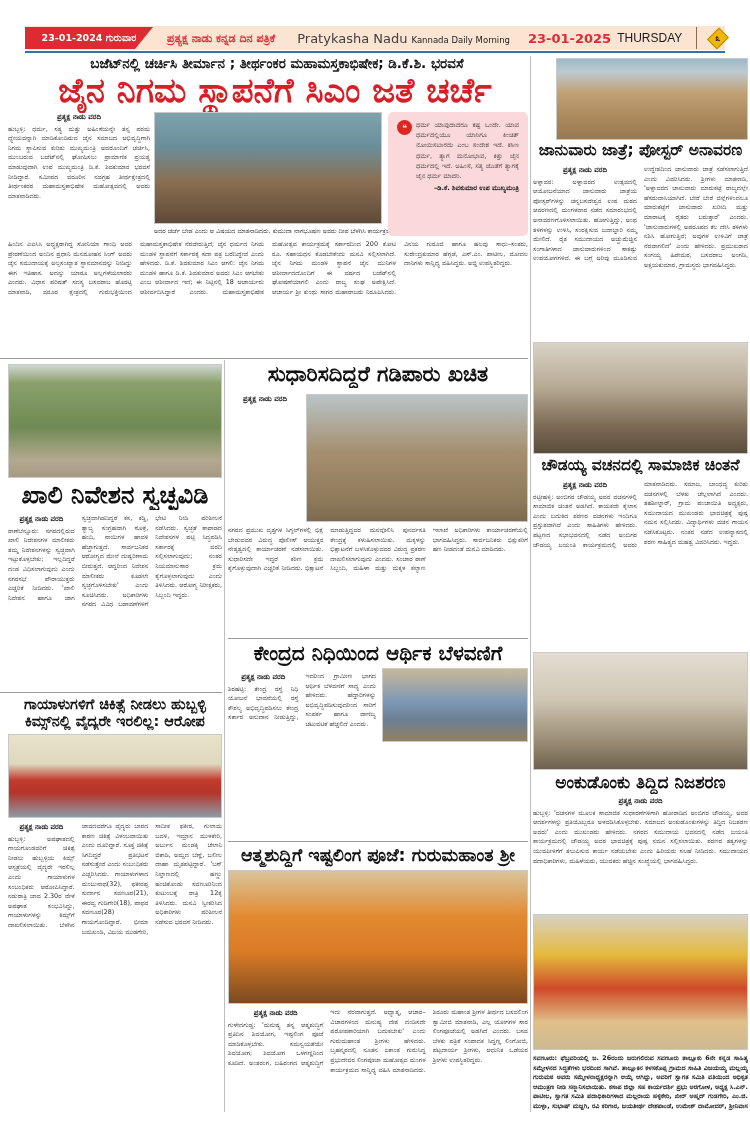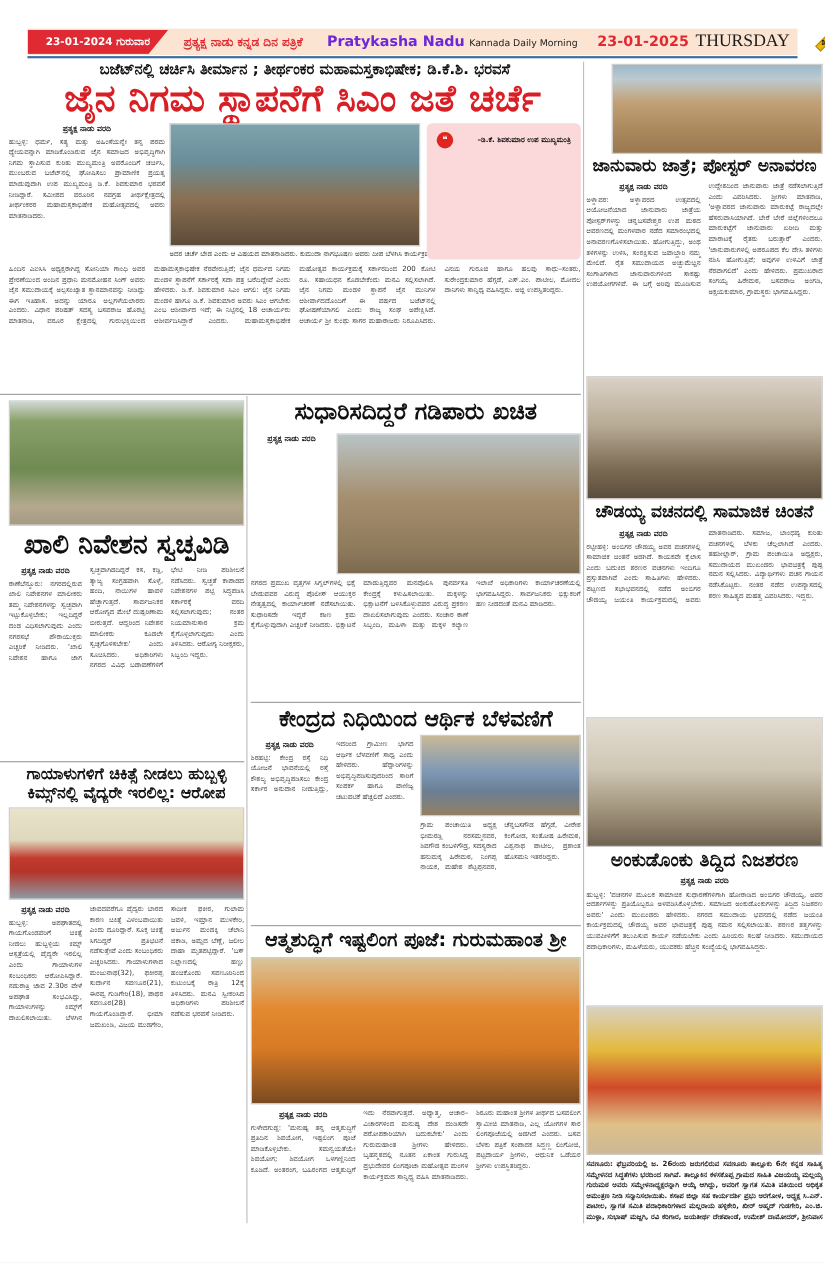--- a/index.html
+++ b/index.html
@@ -5,24 +5,24 @@
   html,body{margin:0;padding:0;background:#e9e9e9;}
   .page{position:relative;width:750px;height:1148px;background:#ffffff;margin:0 auto;
         font-family:"DejaVu Sans","Liberation Sans",sans-serif;overflow:hidden;}
   
   .masthead{position:absolute;left:25px;top:26px;width:700px;height:24px;background:#fbe4d2;
             display:flex;align-items:center;}
   .ribbon{flex:0 0 128px;height:22px;background:#e02a33;clip-path:polygon(0 0,100% 0,86% 100%,0 100%);
           color:#fff;font-size:9.5px;font-weight:bold;display:flex;align-items:center;justify-content:center;}
   .kn-title{color:#e02a33;font-weight:bold;font-size:11px;margin-left:14px;white-space:nowrap;text-align:right;}
   .en-wrap{margin-left:22px;white-space:nowrap;display:flex;align-items:baseline;gap:4px;}
-  .en-name{color:#6d28d9;font-weight:bold;font-size:13px;text-align:center;}
+  .en-name{color:#404040;font-weight:normal;font-size:13px;text-align:center;}
   .en-sub{color:#222;font-size:8.5px;}
   .date-right{color:#e02a33;font-weight:bold;font-size:13px;margin-left:18px;white-space:nowrap;}
-  .day-right{color:#1a1a1a;font-size:16px;font-family:Liberation Serif, serif;margin-left:6px;}
+  .day-right{color:#1a1a1a;font-size:12px;font-family:Liberation Sans, sans-serif;margin-left:6px;}
   .mast-sep{width:1px;height:22px;background:#8a6a52;margin-left:14px;}
   .diamond{width:15px;height:15px;background:#f2b705;border:1px solid #b98a10;transform:rotate(45deg);
            margin-left:14px;display:flex;align-items:center;justify-content:center;}
   .diamond span{transform:rotate(-45deg);font-size:9px;font-weight:bold;color:#222;}
   .rule-top{position:absolute;left:25px;top:51px;width:700px;height:2px;background:#3a6ea5;}
   
   .hl{position:absolute;font-weight:bold;color:#111;text-align:center;line-height:1.15;overflow:hidden;}
   .hl-red{color:#d81f26;}
   .dateline{display:block;font-size:7px;font-weight:bold;text-align:center;color:#111;margin-bottom:2px;}
   .bodytxt{position:absolute;font-size:6.4px;line-height:1.5;text-align:justify;color:#2b2b2b;overflow:hidden;}
@@ -83,20 +83,21 @@
   <div class="bodytxt" style="left:8px;top:112px;width:142px;height:126px;">
     <span class="dateline">ಪ್ರತ್ಯಕ್ಷ ನಾಡು ವರದಿ</span>
     <span>ಹುಬ್ಬಳ್ಳಿ: ಧರ್ಮ, ಸತ್ಯ ಮತ್ತು ಅಹಿಂಸೆಯನ್ನೇ ತನ್ನ ಪರಮ ಧ್ಯೇಯವನ್ನಾಗಿ ಮಾಡಿಕೊಂಡಿರುವ ಜೈನ ಸಮಾಜದ ಅಭಿವೃದ್ಧಿಗಾಗಿ ನಿಗಮ ಸ್ಥಾಪಿಸುವ ಕುರಿತು ಮುಖ್ಯಮಂತ್ರಿ ಅವರೊಂದಿಗೆ ಚರ್ಚಿಸಿ, ಮುಂಬರುವ ಬಜೆಟ್‌ನಲ್ಲಿ ಘೋಷಿಸಲು ಪ್ರಾಮಾಣಿಕ ಪ್ರಯತ್ನ ಮಾಡುವುದಾಗಿ ಉಪ ಮುಖ್ಯಮಂತ್ರಿ ಡಿ.ಕೆ. ಶಿವಕುಮಾರ ಭರವಸೆ ನೀಡಿದ್ದಾರೆ. ಸಮೀಪದ ವರೂರಿನ ನವಗ್ರಹ ತೀರ್ಥಕ್ಷೇತ್ರದಲ್ಲಿ ತೀರ್ಥಂಕರರ ಮಹಾಮಸ್ತಕಾಭಿಷೇಕ ಮಹೋತ್ಸವದಲ್ಲಿ ಅವರು ಮಾತನಾಡಿದರು.</span>
   </div>
 
   <div class="photo ph-lamp" style="left:154px;top:112px;width:228px;height:112px;"></div>
   <div class="caption" style="left:154px;top:227px;width:374px;height:10px;">ಅದರ ಚರ್ಚೆ ಬೇಡ ಎಂದು ಆ ವಿಷಯದ ಮಾತನಾಡಿದರು. ಕುಮುದಾ ನಾಗಭೂಷಣ ಅವರು ದೀಪ ಬೆಳಗಿಸಿ ಕಾರ್ಯಕ್ರಮ ಉದ್ಘಾಟಿಸಿದರು.</div>
 
   <div class="quote-box">
     <div class="quote-icon">❝</div>
+    <div class="quote-text">ಧರ್ಮ ಯಾವುದಾದರೂ ಕಷ್ಟ ಒಂದೇ. ಯಾವ ಧರ್ಮದಲ್ಲಿಯೂ ಯಾರಿಗೂ ಕಿಂಚಿತ್ ನೋಯಿಸಬಾರದು ಎಂಬ ಸಂದೇಶ ಇದೆ. ಕಠಿಣ ಧರ್ಮ, ತ್ಯಾಗ ಮನೋಭಾವ, ಕಿತ್ತು ಜೈನ ಧರ್ಮದಲ್ಲಿ ಇದೆ. ಅಹಿಂಸೆ, ಸತ್ಯ ಜೊತೆಗೆ ತ್ಯಾಗಕ್ಕೆ ಜೈನ ಧರ್ಮ ಮಾದರಿ.</div>
     <div class="quote-attr">–ಡಿ.ಕೆ. ಶಿವಕುಮಾರ ಉಪ ಮುಖ್ಯಮಂತ್ರಿ</div>
   </div>
 
   <div class="bodytxt c4" style="left:8px;top:240px;width:520px;height:116px;">ಹಿಂದಿನ ಎಐಸಿಸಿ ಅಧ್ಯಕ್ಷರಾಗಿದ್ದ ಸೋನಿಯಾ ಗಾಂಧಿ ಅವರ ಪ್ರೇರಣೆಯಿಂದ ಅಂದಿನ ಪ್ರಧಾನಿ ಮನಮೋಹನ ಸಿಂಗ್ ಅವರು ಜೈನ ಸಮುದಾಯಕ್ಕೆ ಅಲ್ಪಸಂಖ್ಯಾತ ಸ್ಥಾನಮಾನವನ್ನು ನೀಡಿದ್ದು ಈಗ ಇತಿಹಾಸ. ಅದನ್ನು ಯಾರೂ ಅಲ್ಲಗಳೆಯಲಾರರು ಎಂದರು. ವಿಧಾನ ಪರಿಷತ್ ಸದಸ್ಯ ಬಸವರಾಜ ಹೊರಟ್ಟಿ ಮಾತನಾಡಿ, ವರೂರ ಕ್ಷೇತ್ರದಲ್ಲಿ ಗುರುಭಕ್ತಿಯಿಂದ ಮಹಾಮಸ್ತಕಾಭಿಷೇಕ ನೆರವೇರುತ್ತಿದೆ; ಜೈನ ಧರ್ಮದ ನಿಗಮ ಮಂಡಳಿ ಸ್ಥಾಪನೆಗೆ ಸರ್ಕಾರಕ್ಕೆ ಸದಾ ಪತ್ರ ಬರೆದಿದ್ದೇವೆ ಎಂದು ಹೇಳಿದರು. ಡಿ.ಕೆ. ಶಿವಕುಮಾರ ಸಿಎಂ ಆಗಲಿ: ಜೈನ ನಿಗಮ ಮಂಡಳಿ ಹಾಗೂ ಡಿ.ಕೆ. ಶಿವಕುಮಾರ ಅವರು ಸಿಎಂ ಆಗಬೇಕು ಎಂಬ ಆಶೀರ್ವಾದ ಇದೆ; ಈ ನಿಟ್ಟಿನಲ್ಲಿ 18 ಆಚಾರ್ಯರು ಆಶೀರ್ವದಿಸಿದ್ದಾರೆ ಎಂದರು. ಮಹಾಮಸ್ತಕಾಭಿಷೇಕ ಮಹೋತ್ಸವ ಕಾರ್ಯಕ್ರಮಕ್ಕೆ ಸರ್ಕಾರದಿಂದ 200 ಕೋಟಿ ರೂ. ಸಹಾಯಧನ ಕೊಡಬೇಕೆಂದು ಮನವಿ ಸಲ್ಲಿಸಲಾಗಿದೆ. ಜೈನ ನಿಗಮ ಮಂಡಳಿ ಸ್ಥಾಪನೆ ಜೈನ ಮುನಿಗಳ ಆಶೀರ್ವಾದದೊಂದಿಗೆ ಈ ವರ್ಷದ ಬಜೆಟ್‌ನಲ್ಲಿ ಘೋಷಣೆಯಾಗಲಿ ಎಂದು ರಾಜ್ಯ ಸಂಘ ಅಪೇಕ್ಷಿಸಿದೆ. ಆಚಾರ್ಯ ಶ್ರೀ ಕುಂಥು ಸಾಗರ ಮಹಾರಾಜರು ನಿರೂಪಿಸಿದರು. ವಿನಯ ಗುರೂಜಿ ಹಾಗೂ ಹಲವು ಸಾಧು–ಸಂತರು, ಸುರೇಂದ್ರಕುಮಾರ ಹೆಗ್ಗಡೆ, ಎಸ್.ಎಂ. ಪಾಟೀಲ, ಮೋದಲ ದಾನಿಗಳು ಸಾನ್ನಿಧ್ಯ ವಹಿಸಿದ್ದರು. ಅಜ್ಜಿ ಉಪಸ್ಥಿತರಿದ್ದರು.</div>
 
   <div class="photo ph-crowd" style="left:556px;top:58px;width:192px;height:82px;"></div>
   <div class="hl" style="left:533px;top:142px;width:215px;font-size:15.5px;height:20px;">ಜಾನುವಾರು ಜಾತ್ರೆ; ಪೋಸ್ಟರ್ ಅನಾವರಣ</div>
   <div class="bodytxt c2" style="left:533px;top:165px;width:215px;height:174px;">
     <span class="dateline">ಪ್ರತ್ಯಕ್ಷ ನಾಡು ವರದಿ</span>
     <span>ಅಳ್ನಾವರ: ಅಳ್ನಾವರದ ಉತ್ಸವದಲ್ಲಿ ಆಯೋಜನೆಯಾದ ಜಾನುವಾರು ಜಾತ್ರೆಯ ಪೋಸ್ಟರ್‌ಗಳನ್ನು ಚನ್ನಬಸವೇಶ್ವರ ಉಪ ಮಠದ ಆವರಣದಲ್ಲಿ ಮಂಗಳವಾರ ನಡೆದ ಸಮಾರಂಭದಲ್ಲಿ ಅನಾವರಣಗೊಳಿಸಲಾಯಿತು. ಹೋಗುತ್ತಿದ್ದು, ಅಂಥ ತಳಿಗಳನ್ನು ಉಳಿಸಿ, ಸಂರಕ್ಷಿಸುವ ಜವಾಬ್ದಾರಿ ನಮ್ಮ ಮೇಲಿದೆ. ರೈತ ಸಮುದಾಯದ ಅಚ್ಚುಮೆಚ್ಚಿನ ಸಂಗಾತಿಗಳಾದ ಜಾನುವಾರುಗಳಿಂದ ಸಾಕಷ್ಟು ಉಪಯೋಗಗಳಿವೆ. ಈ ಬಗ್ಗೆ ಅರಿವು ಮೂಡಿಸುವ ಉದ್ದೇಶದಿಂದ ಜಾನುವಾರು ಜಾತ್ರೆ ನಡೆಸಲಾಗುತ್ತಿದೆ ಎಂದು ವಿವರಿಸಿದರು. ಶ್ರೀಗಳು ಮಾತನಾಡಿ, 'ಅಳ್ನಾವರದ ಜಾನುವಾರು ಮಾರುಕಟ್ಟೆ ರಾಜ್ಯದಲ್ಲೇ ಹೆಸರುವಾಸಿಯಾಗಿದೆ. ಬೇರೆ ಬೇರೆ ಜಿಲ್ಲೆಗಳಿಂದಲೂ ಮಾರುಕಟ್ಟೆಗೆ ಜಾನುವಾರು ಖರೀದಿ ಮತ್ತು ಮಾರಾಟಕ್ಕೆ ರೈತರು ಬರುತ್ತಾರೆ' ಎಂದರು. 'ಜಾನುವಾರುಗಳಲ್ಲಿ ಅಪರೂಪದ ಕೆಲ ದೇಸಿ ತಳಿಗಳು ನಶಿಸಿ ಹೋಗುತ್ತಿವೆ; ಅವುಗಳ ಉಳಿವಿಗೆ ಜಾತ್ರೆ ನೆರವಾಗಲಿದೆ' ಎಂದು ಹೇಳಿದರು. ಪ್ರಮುಖರಾದ ಸಂಗಯ್ಯ ಹಿರೇಮಠ, ಬಸವರಾಜ ಅಂಗಡಿ, ಅಕ್ಷಯಕುಮಾರ, ಗ್ರಾಮಸ್ಥರು ಭಾಗವಹಿಸಿದ್ದರು.</span>
@@ -128,21 +129,20 @@
     <span class="dateline">ಪ್ರತ್ಯಕ್ಷ ನಾಡು ವರದಿ</span>
     <span>ರಟ್ಟೀಹಳ್ಳಿ: ಅಂಬಿಗರ ಚೌಡಯ್ಯ ಅವರ ವಚನಗಳಲ್ಲಿ ಸಾಮಾಜಿಕ ಚಿಂತನೆ ಅಡಗಿದೆ. ಕಾಯಕವೇ ಕೈಲಾಸ ಎಂದು ಬದುಕಿದ ಶರಣರ ವಚನಗಳು ಇಂದಿಗೂ ಪ್ರಸ್ತುತವಾಗಿವೆ ಎಂದು ಸಾಹಿತಿಗಳು ಹೇಳಿದರು. ಪಟ್ಟಣದ ಸಭಾಭವನದಲ್ಲಿ ನಡೆದ ಅಂಬಿಗರ ಚೌಡಯ್ಯ ಜಯಂತಿ ಕಾರ್ಯಕ್ರಮದಲ್ಲಿ ಅವರು ಮಾತನಾಡಿದರು. ಸಮಾಜ, ಬಾಂಧವ್ಯ ಕುರಿತು ವಚನಗಳಲ್ಲಿ ಬೆಳಕು ಚೆಲ್ಲಲಾಗಿದೆ ಎಂದರು. ತಹಶೀಲ್ದಾರ್, ಗ್ರಾಮ ಪಂಚಾಯಿತಿ ಅಧ್ಯಕ್ಷರು, ಸಮುದಾಯದ ಮುಖಂಡರು ಭಾವಚಿತ್ರಕ್ಕೆ ಪುಷ್ಪ ನಮನ ಸಲ್ಲಿಸಿದರು. ವಿದ್ಯಾರ್ಥಿಗಳು ವಚನ ಗಾಯನ ನಡೆಸಿಕೊಟ್ಟರು. ನಂತರ ನಡೆದ ಉಪನ್ಯಾಸದಲ್ಲಿ ಶರಣ ಸಾಹಿತ್ಯದ ಮಹತ್ವ ವಿವರಿಸಿದರು. ಇದ್ದರು.</span>
   </div>
 
   <div class="hl" style="left:228px;top:642px;width:300px;font-size:20px;height:25px;">ಕೇಂದ್ರದ ನಿಧಿಯಿಂದ ಆರ್ಥಿಕ ಬೆಳವಣಿಗೆ</div>
   <div class="bodytxt c2" style="left:228px;top:672px;width:148px;height:168px;">
     <span class="dateline">ಪ್ರತ್ಯಕ್ಷ ನಾಡು ವರದಿ</span>
     <span>ಶಿರಹಟ್ಟಿ: ಕೇಂದ್ರ ರಸ್ತೆ ನಿಧಿ ಯೋಜನೆ ಭಾವನೆಯಲ್ಲಿ ರಸ್ತೆ ಕೌಶಲ್ಯ ಅಭಿವೃದ್ಧಿಪಡಿಸಲು ಕೇಂದ್ರ ಸರ್ಕಾರ ಅನುದಾನ ನೀಡುತ್ತಿದ್ದು, ಇದರಿಂದ ಗ್ರಾಮೀಣ ಭಾಗದ ಆರ್ಥಿಕ ಬೆಳವಣಿಗೆ ಸಾಧ್ಯ ಎಂದು ಹೇಳಿದರು. ಹೆದ್ದಾರಿಗಳನ್ನು ಅಭಿವೃದ್ಧಿಪಡಿಸುವುದರಿಂದ ಸಾರಿಗೆ ಸಂಪರ್ಕ ಹಾಗೂ ವಾಣಿಜ್ಯ ಚಟುವಟಿಕೆ ಹೆಚ್ಚಲಿದೆ ಎಂದರು.</span>
   </div>
   <div class="photo ph-students" style="left:382px;top:668px;width:146px;height:74px;"></div>
-  <div class="bodytxt c2" style="left:382px;top:746px;width:146px;height:94px;">ಗ್ರಾಮ ಪಂಚಾಯಿತಿ ಅಧ್ಯಕ್ಷ ಭೀಮರಡ್ಡಿ ನರಸಮ್ಮನವರ, ಶಿವಗೌಡ ಕಂಬಳಿಗೌಡ್ರ, ಸದಸ್ಯರಾದ ಹನುಮಕ್ಕ ಹಿರೇಮಠ, ನಿಂಗಪ್ಪ ನಾಯಕ, ಮಹೇಶ ಶೆಟ್ಟಪ್ಪನವರ, ಚೆನ್ನಬಸಗೌಡ ಹೆಗ್ಗಡೆ, ವೀರೇಶ ಕಂಗೋಡ, ಸಂತೋಷ ಹಿರೇಮಠ, ವಿಶ್ವನಾಥ ಪಾಟೀಲ, ಪ್ರಶಾಂತ ಹೊಸಮನಿ ಇತರರಿದ್ದರು.</div>
   <div class="hline" style="left:228px;top:841px;width:300px;"></div>
 
   <div class="hl" style="left:8px;top:696px;width:214px;font-size:14.5px;height:34px;">ಗಾಯಾಳುಗಳಿಗೆ ಚಿಕಿತ್ಸೆ ನೀಡಲು ಹುಬ್ಬಳ್ಳಿ ಕಿಮ್ಸ್‌ನಲ್ಲಿ ವೈದ್ಯರೇ ಇರಲಿಲ್ಲ: ಆರೋಪ</div>
   <div class="photo ph-hospital" style="left:8px;top:734px;width:214px;height:84px;"></div>
   <div class="bodytxt c3" style="left:8px;top:822px;width:214px;height:290px;">
     <span class="dateline">ಪ್ರತ್ಯಕ್ಷ ನಾಡು ವರದಿ</span>
     <span>ಹುಬ್ಬಳ್ಳಿ: ಅಪಘಾತದಲ್ಲಿ ಗಾಯಗೊಂಡವರಿಗೆ ಚಿಕಿತ್ಸೆ ನೀಡಲು ಹುಬ್ಬಳ್ಳಿಯ ಕಿಮ್ಸ್ ಆಸ್ಪತ್ರೆಯಲ್ಲಿ ವೈದ್ಯರೇ ಇರಲಿಲ್ಲ ಎಂದು ಗಾಯಾಳುಗಳ ಸಂಬಂಧಿಕರು ಆರೋಪಿಸಿದ್ದಾರೆ. ನಡುರಾತ್ರಿ ಜಾವ 2.30ರ ವೇಳೆ ಅಪಘಾತ ಸಂಭವಿಸಿದ್ದು, ಗಾಯಾಳುಗಳನ್ನು ಕಿಮ್ಸ್‌ಗೆ ದಾಖಲಿಸಲಾಯಿತು. ಬೆಳಗಿನ ಜಾವದವರೆಗೂ ವೈದ್ಯರು ಬಾರದ ಕಾರಣ ಚಿಕಿತ್ಸೆ ವಿಳಂಬವಾಯಿತು ಎಂದು ದೂರಿದ್ದಾರೆ. ಸೂಕ್ತ ಚಿಕಿತ್ಸೆ ಸಿಗದಿದ್ದರೆ ಪ್ರತಿಭಟನೆ ನಡೆಸುತ್ತೇವೆ ಎಂದು ಸಂಬಂಧಿಕರು ಎಚ್ಚರಿಸಿದರು. ಗಾಯಾಳುಗಳಾದ ಮಂಜುನಾಥ(32), ಫಕೀರಪ್ಪ ಸುರ್ದಾನ ಸವಣೂರ(21), ಈರವ್ವ ಗುಡಿಗೇರಿ(18), ಪಾಥರ ಸವಣೂರ(28) ಗಾಯಗೊಂಡಿದ್ದಾರೆ. ಭೀಮಾ ಜಮಖಂಡಿ, ವಿಜಯ ಮುಡಗೇರಿ, ಸಾದೀಕ ಫಕೀರ, ಗುಲಾಮ ಜವಳಿ, ಇಮ್ರಾನ ಮುಳಕೇರಿ, ಅರ್ಜುನ ಮಂಡಕ್ಕಿ ಚೆಲಾನಿ ಜಿಕಾಡಿ, ಅಮ್ಜದ ಬೆಣ್ಣೆ, ಜಲೀಲ ದಾಹಾ ಮೃತಪಟ್ಟಿದ್ದಾರೆ. 'ಬಸ್ ನಿಲ್ದಾಣದಲ್ಲಿ ಹಣ್ಣು ಹಂಚಿಕೊಂಡು ಸವಣೂರಿನಿಂದ ಕುಟುಂಬಕ್ಕೆ ರಾತ್ರಿ 12ಕ್ಕೆ ತಿಳಿಸಿದರು. ಮನವಿ ಸ್ವೀಕರಿಸಿದ ಅಧಿಕಾರಿಗಳು ಪರಿಶೀಲನೆ ನಡೆಸುವ ಭರವಸೆ ನೀಡಿದರು.</span>
   </div>
 
   <div class="photo ph-hall" style="left:533px;top:652px;width:215px;height:118px;"></div>

